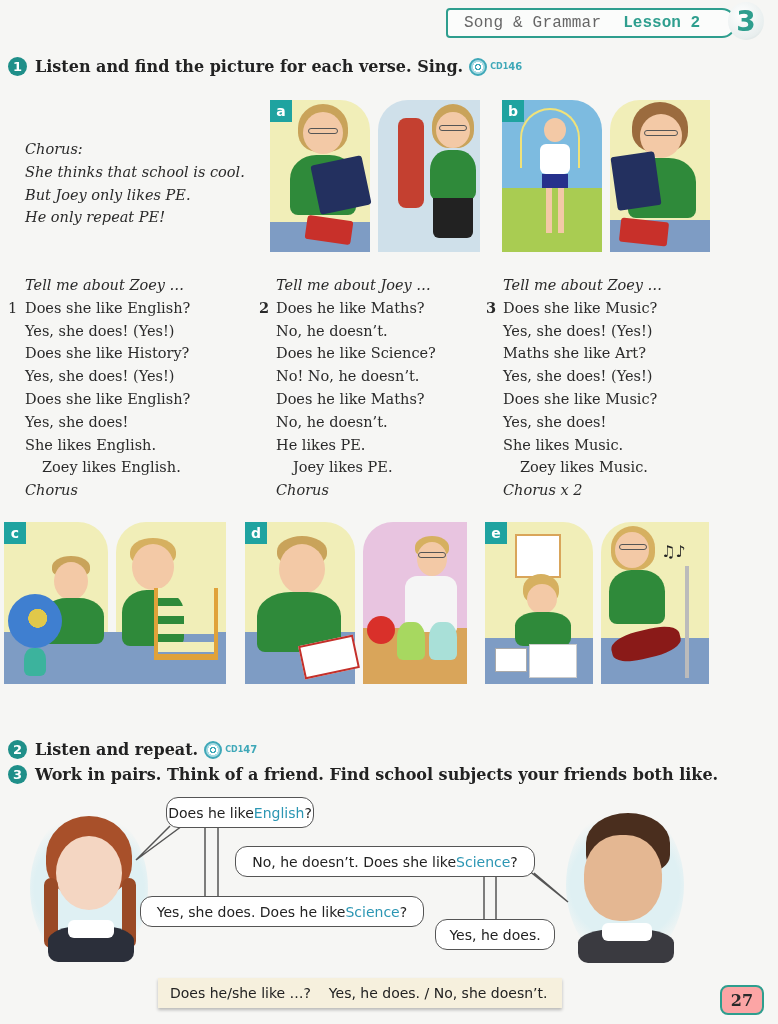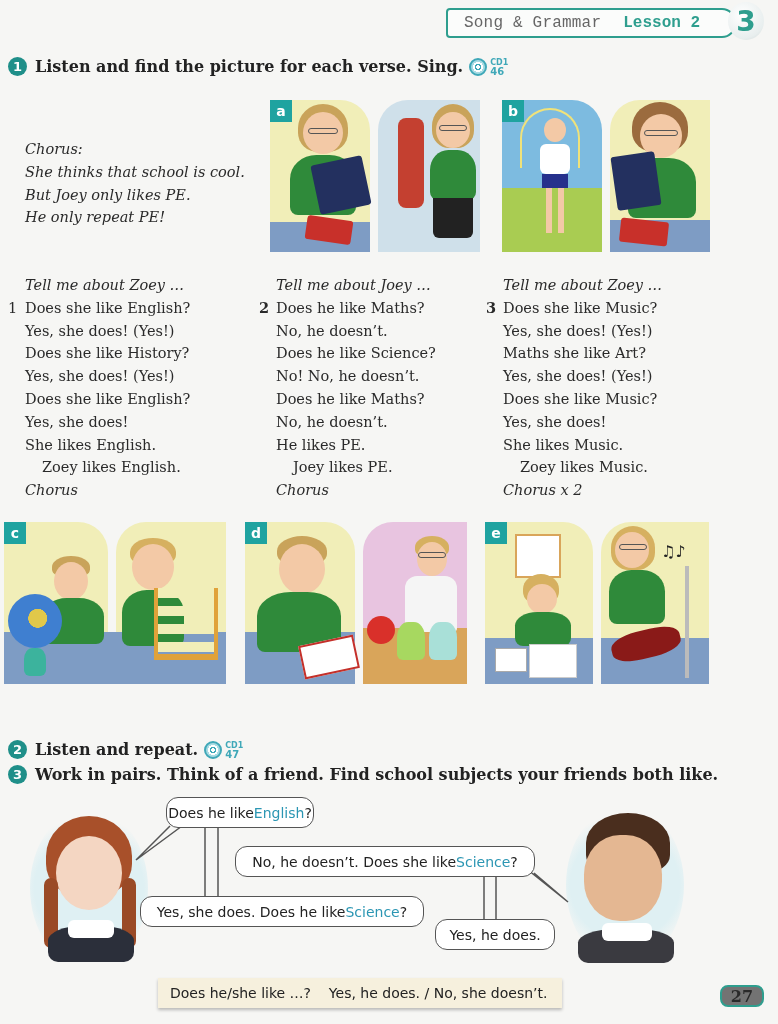--- a/index.html
+++ b/index.html
@@ -32,21 +32,21 @@
   .num-circle {
     width:19px; height:19px; border-radius:50%; background:#1f8f89; color:#fff;
     font-family:"DejaVu Sans", sans-serif; font-size:13px; font-weight:bold;
     display:flex; align-items:center; justify-content:center; margin-right:8px; flex:none;
   }
   .cd { display:inline-flex; align-items:center; margin-left:6px; }
   .cd .disc {
     width:18px; height:18px; border-radius:50%; border:2px solid #3fa8b8; box-sizing:border-box;
     background:radial-gradient(circle, #fff 0 2px, #3fa8b8 2px 3px, #fff 3px 5px, #a9dbe3 5px);
   }
-  .cd .lab { display:flex; flex-direction:column; line-height:9px; margin-left:3px; font-family:"DejaVu Sans", sans-serif; color:#3fa8b8; }
+  .cd .lab { display:flex; line-height:9px; margin-left:3px; font-family:"DejaVu Sans", sans-serif; color:#3fa8b8; }
   .cd .lab .t { font-size:8px; }
   .cd .lab .n { font-size:10px; font-weight:bold; }
 
   
   .song { font-family:"DejaVu Serif", serif; font-size:14.5px; line-height:22.8px; color:#2a2a2a; }
   .song .it { font-style:italic; }
   .verse-line { position:relative; padding-left:0; white-space:nowrap; }
   .verse-num { position:absolute; left:-17px; font-weight:normal; }
   .indent { padding-left:17px; }
 
@@ -74,21 +74,21 @@
   .bubble .kw { color:#2b96b3; }
   .kid { position:absolute; border-radius:50%; background:radial-gradient(circle, #dff0f3 55%, rgba(246,246,244,0) 72%); }
 
   .grammar-box {
     left:158px; top:978px; width:404px; height:30px; background:#f6f0dd;
     box-shadow:0 2px 3px rgba(0,0,0,0.25);
     font-family:"DejaVu Sans", sans-serif; font-size:14px; color:#222;
     display:flex; align-items:center; padding-left:12px; box-sizing:border-box; white-space:pre;
   }
   .page-num {
-    left:720px; top:985px; width:44px; height:22px; background:#737373;
+    left:720px; top:985px; width:44px; height:30px; background:#fca5a5;
     border:2px solid #2e9e8e; border-radius:8px; box-sizing:border-box;
     font-family:"DejaVu Serif", serif; font-weight:bold; font-size:16px; color:#2a2a2a;
     display:flex; align-items:center; justify-content:center;
   }
 </style>
 </head>
 <body>
 
 <div class="abs banner">
   <span class="sec">Song &amp; Grammar</span>

